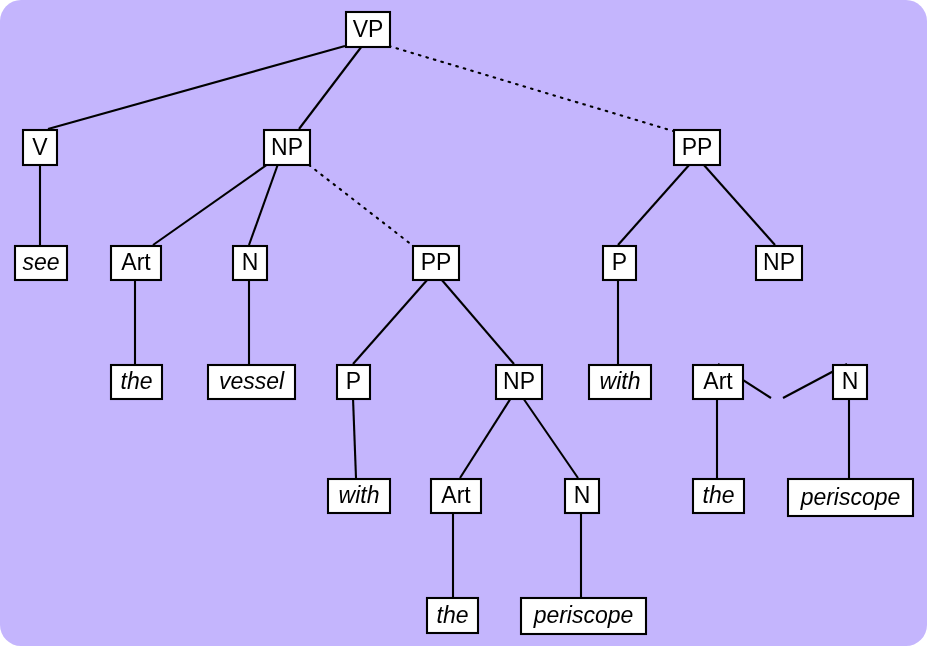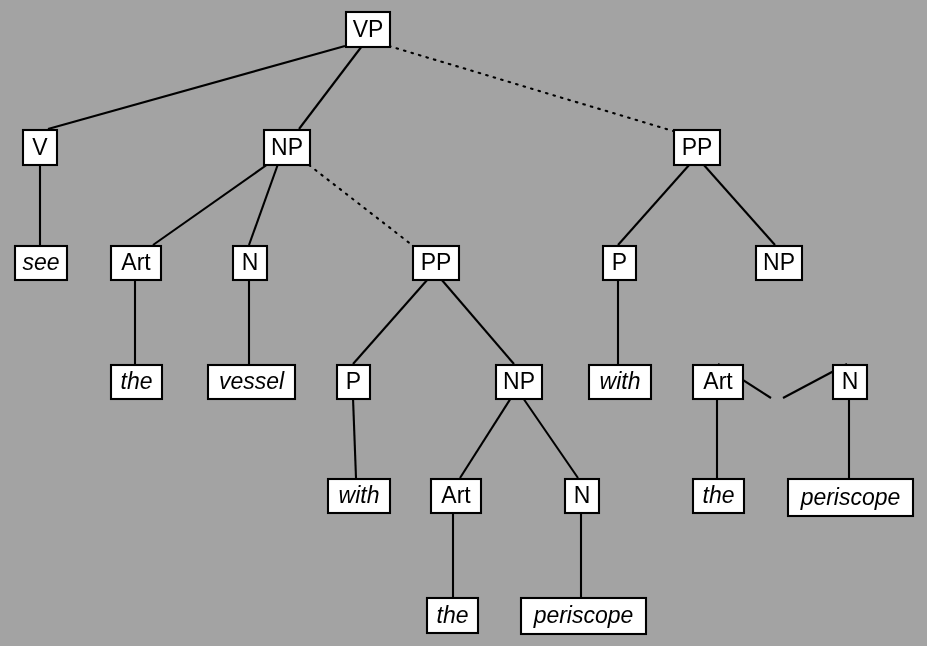--- a/index.html
+++ b/index.html
@@ -4,22 +4,23 @@
 <style>
   html, body {
     margin: 0;
     padding: 0;
     background: #ffffff;
   }
   #canvas-wrap {
     position: relative;
     width: 927px;
     height: 646px;
-    background: #a3a3a3;
+    background: #c4b5fd;
     overflow: hidden;
+    border-radius: 21px;
   }
   svg#tree {
     display: block;
     width: 927px;
     height: 646px;
   }
   .edge-solid {
     stroke: #000000;
     stroke-width: 2.1;
     fill: none;

